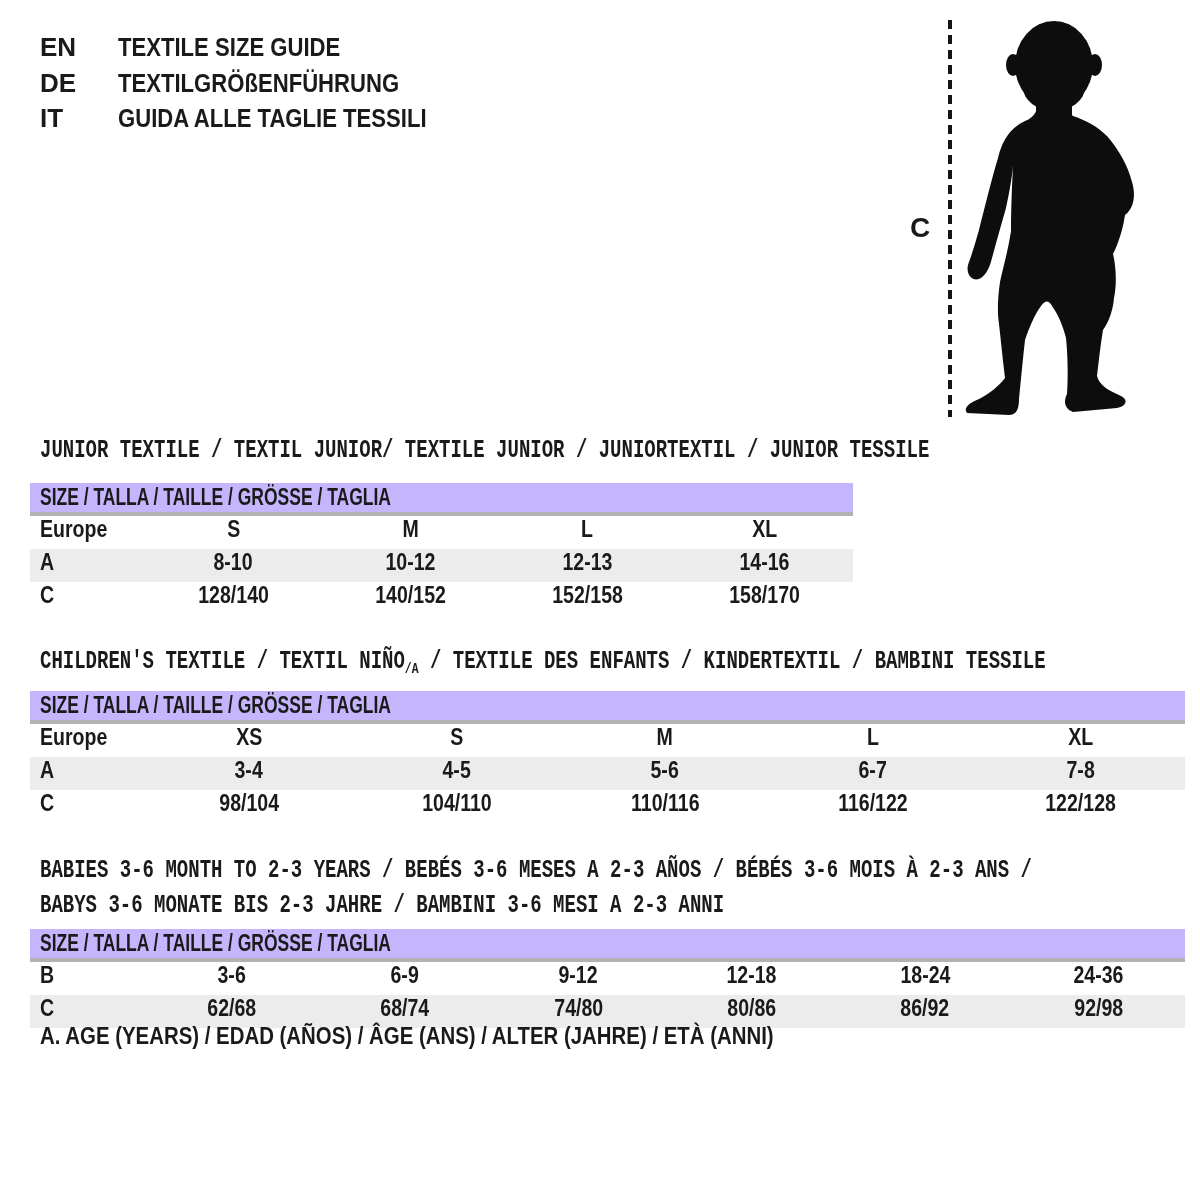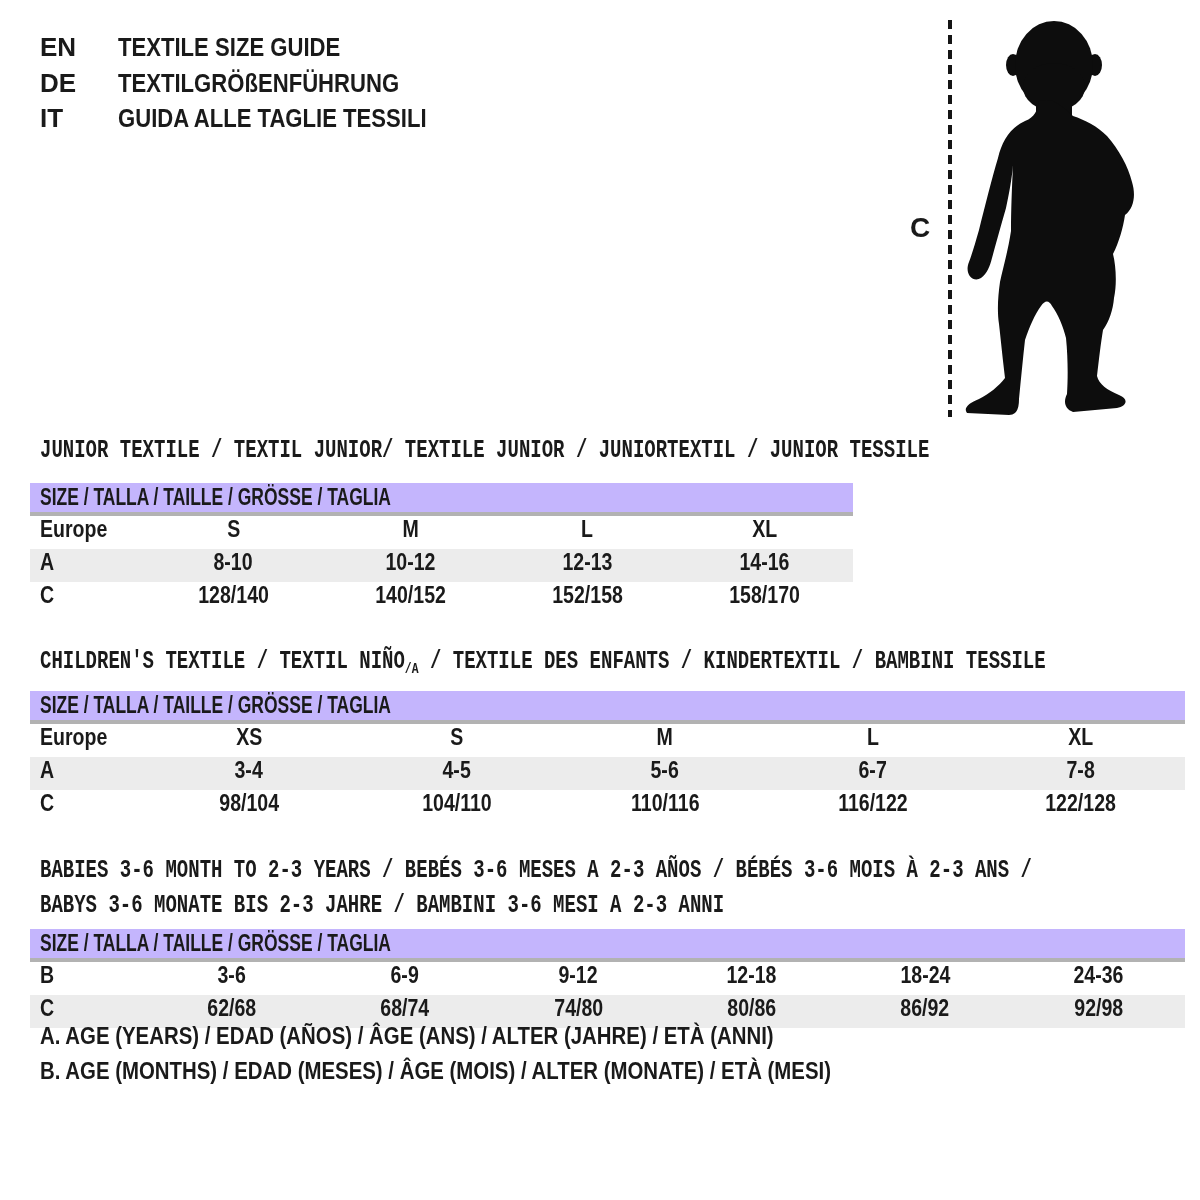--- a/index.html
+++ b/index.html
@@ -197,14 +197,13 @@
     <span class="tcell"><span class="cxc">68/74</span></span>
     <span class="tcell"><span class="cxc">74/80</span></span>
     <span class="tcell"><span class="cxc">80/86</span></span>
     <span class="tcell"><span class="cxc">86/92</span></span>
     <span class="tcell"><span class="cxc">92/98</span></span>
   </div>
 </div>
 
 <div id="legend" class="abs">
   <span class="legend-line"><span class="cx85">A. AGE (YEARS) / EDAD (AÑOS) / ÂGE (ANS) / ALTER (JAHRE) / ETÀ (ANNI)</span></span>
-  <span class="legend-line"><span class="cx85">B. AGE (MONTHS) / EDAD (MESES) / ÂGE (MOIS) / ALTER (MONATE) / ETÀ (MESI)</span></span>
 </div>
 
 </body></html>

